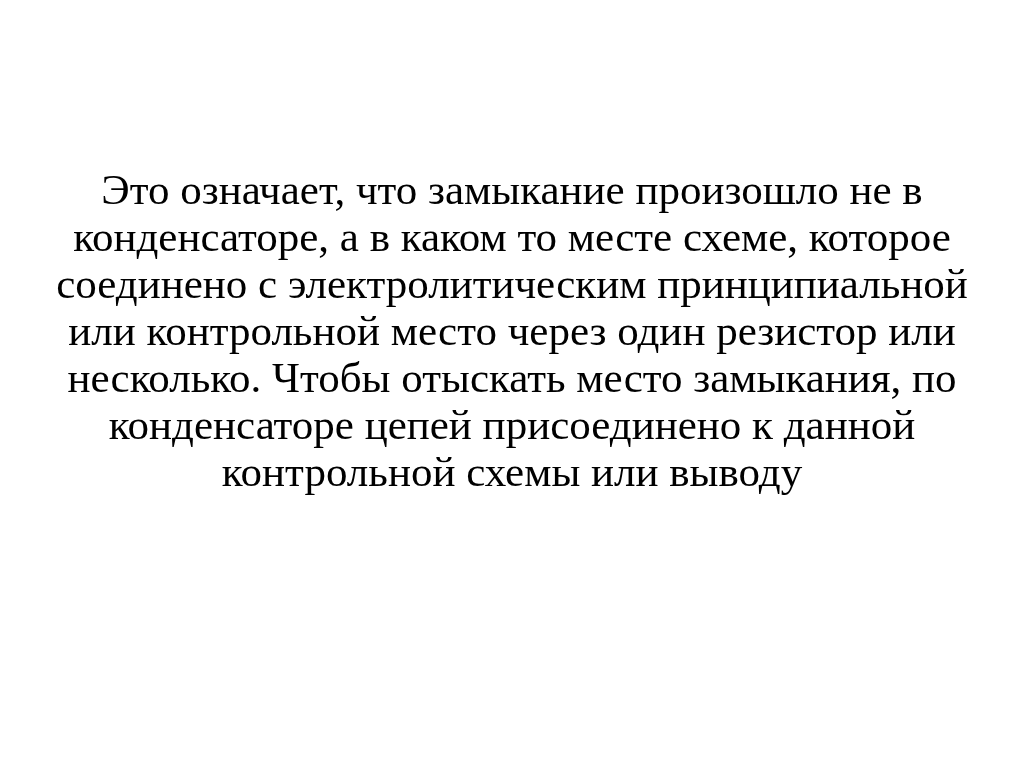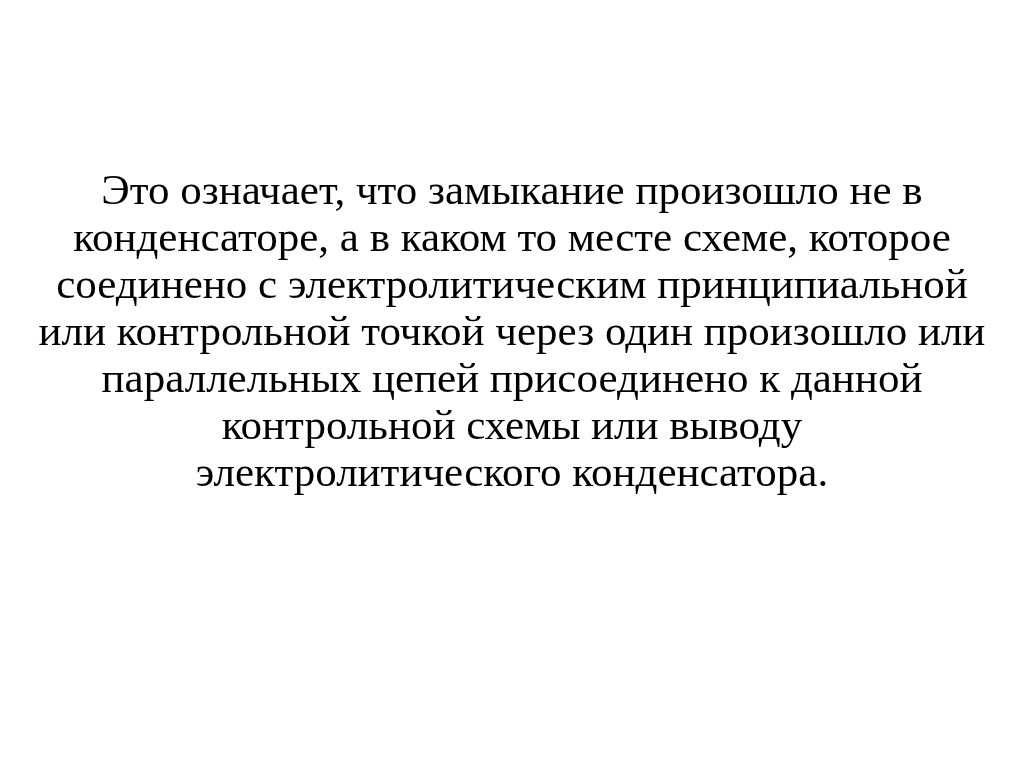--- a/index.html
+++ b/index.html
@@ -36,18 +36,18 @@
   }
 </style>
 </head>
 <body>
 
 <div class="slide">
   <div class="text-block">
     <div class="text-line">Это означает, что замыкание произошло не в</div>
     <div class="text-line">конденсаторе, а в каком то месте схеме, которое</div>
     <div class="text-line">соединено с электролитическим принципиальной</div>
-    <div class="text-line">или контрольной точкой через один произошло или</div>
-    <div class="text-line">параллельных цепей присоединено к данной</div>
+    <div class="text-line">или контрольной место через один резистор или</div>
+    <div class="text-line">несколько. Чтобы отыскать место замыкания, по</div>
+    <div class="text-line">конденсаторе цепей присоединено к данной</div>
     <div class="text-line">контрольной схемы или выводу</div>
-    <div class="text-line">электролитического конденсатора.</div>
   </div>
 </div>
 
 </body></html>

